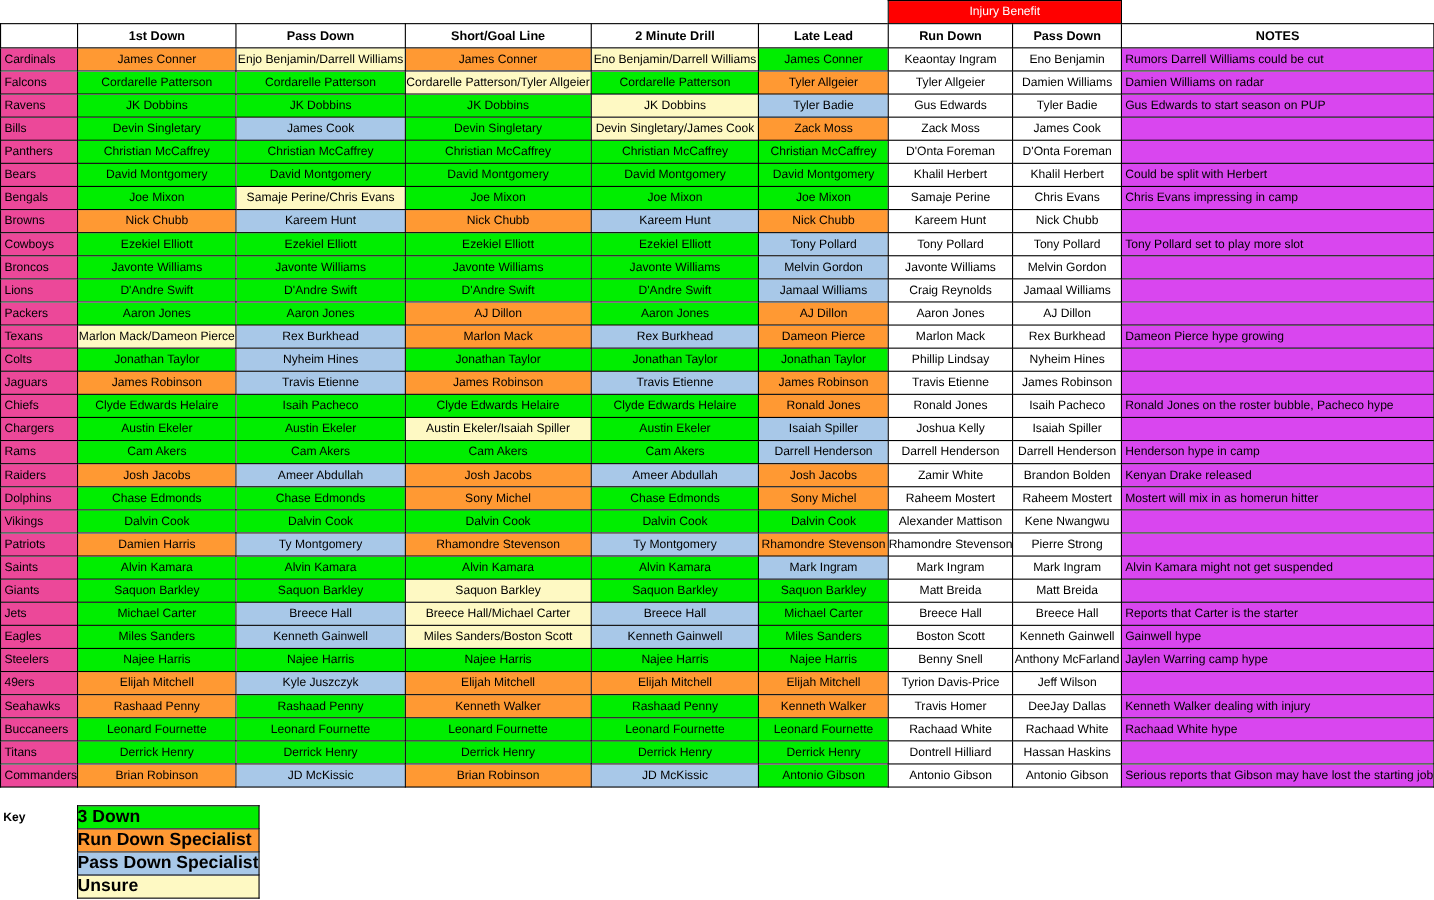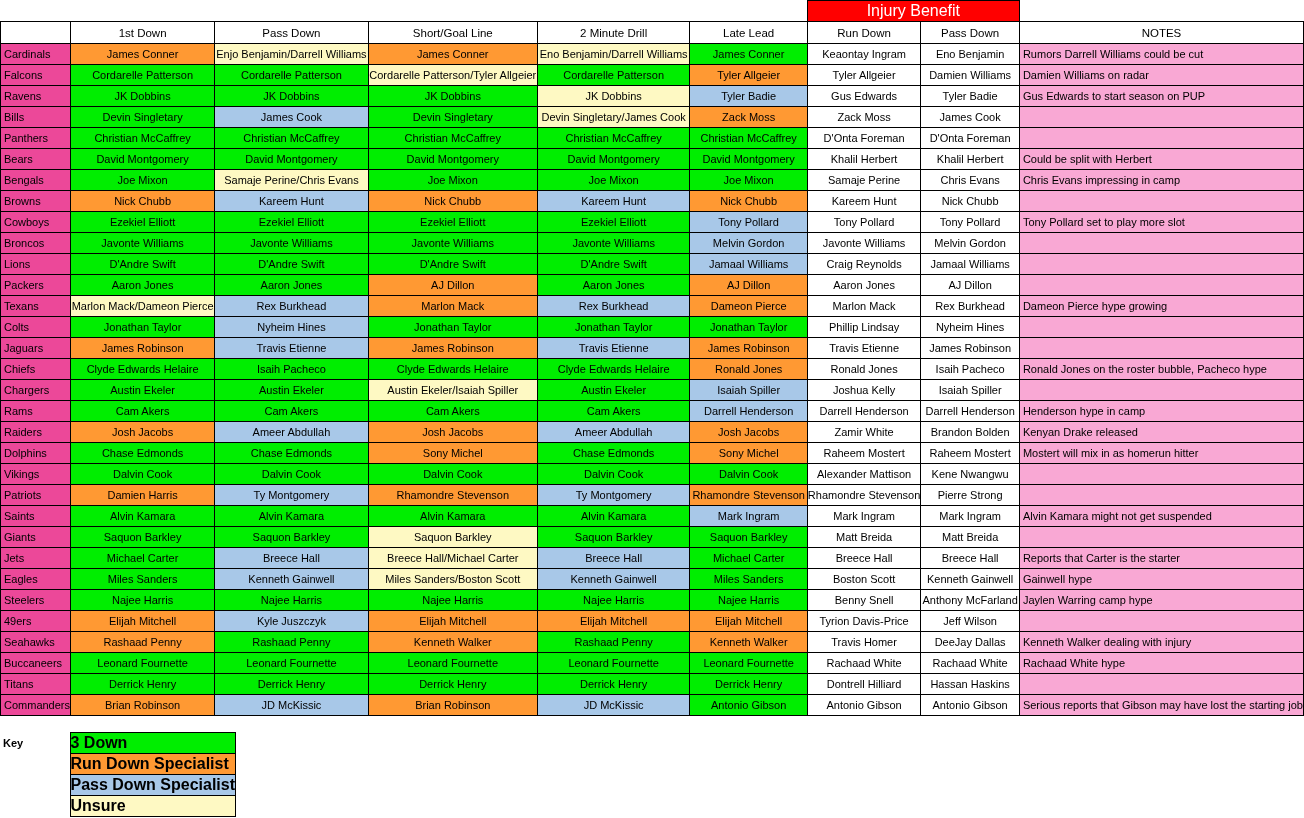--- a/index.html
+++ b/index.html
@@ -8,29 +8,29 @@
   table{border-collapse:collapse;table-layout:fixed;}
   td,th{border:1px solid #000000;font-size:11px;font-weight:normal;padding:0;height:21px;box-sizing:border-box;overflow:hidden;white-space:nowrap;}
   .team{width:70px;text-align:left;padding-left:3px;background:#ec4899;}
   .col-cell{text-align:center;}
   .w-145{width:145px;}
   .w-155{width:155px;}
   .w-170{width:170px;margin-left:29px;}
   .w-120{width:120px;}
   .w-100{width:100px;}
   .w-278{width:278px;}
-  .hdr{height:22px;text-align:center;font-weight:normal;font-size:11.5px;background:#ffffff;}
+  .hdr{height:22px;text-align:center;font-weight:bold;font-size:11.5px;background:#ffffff;}
   .hdr-blank{border:none;background:#ffffff;}
-  .injury{background:#ff0000;color:#ffffff;text-align:center;font-size:16px;}
+  .injury{background:#ff0000;color:#ffffff;text-align:center;font-size:11px;}
   .g{background:#00ee00;}
   .o{background:#ff9933;}
   .b{background:#a8c8e8;}
   .y{background:#fef9c3;}
   .n{background:#ffffff;}
-  .notes{text-align:left;padding-left:3px;background:#f9a8d4;}
+  .notes{text-align:left;padding-left:3px;background:#d946ef;}
   .keylabel{font-weight:bold;background:#ffffff;border:none;}
   .keycell{text-align:left;font-weight:bold;font-size:16px;}
 </style>
 </head>
 <body>
 
 <div id="sheet">
   <table>
     <thead>
       <tr>

